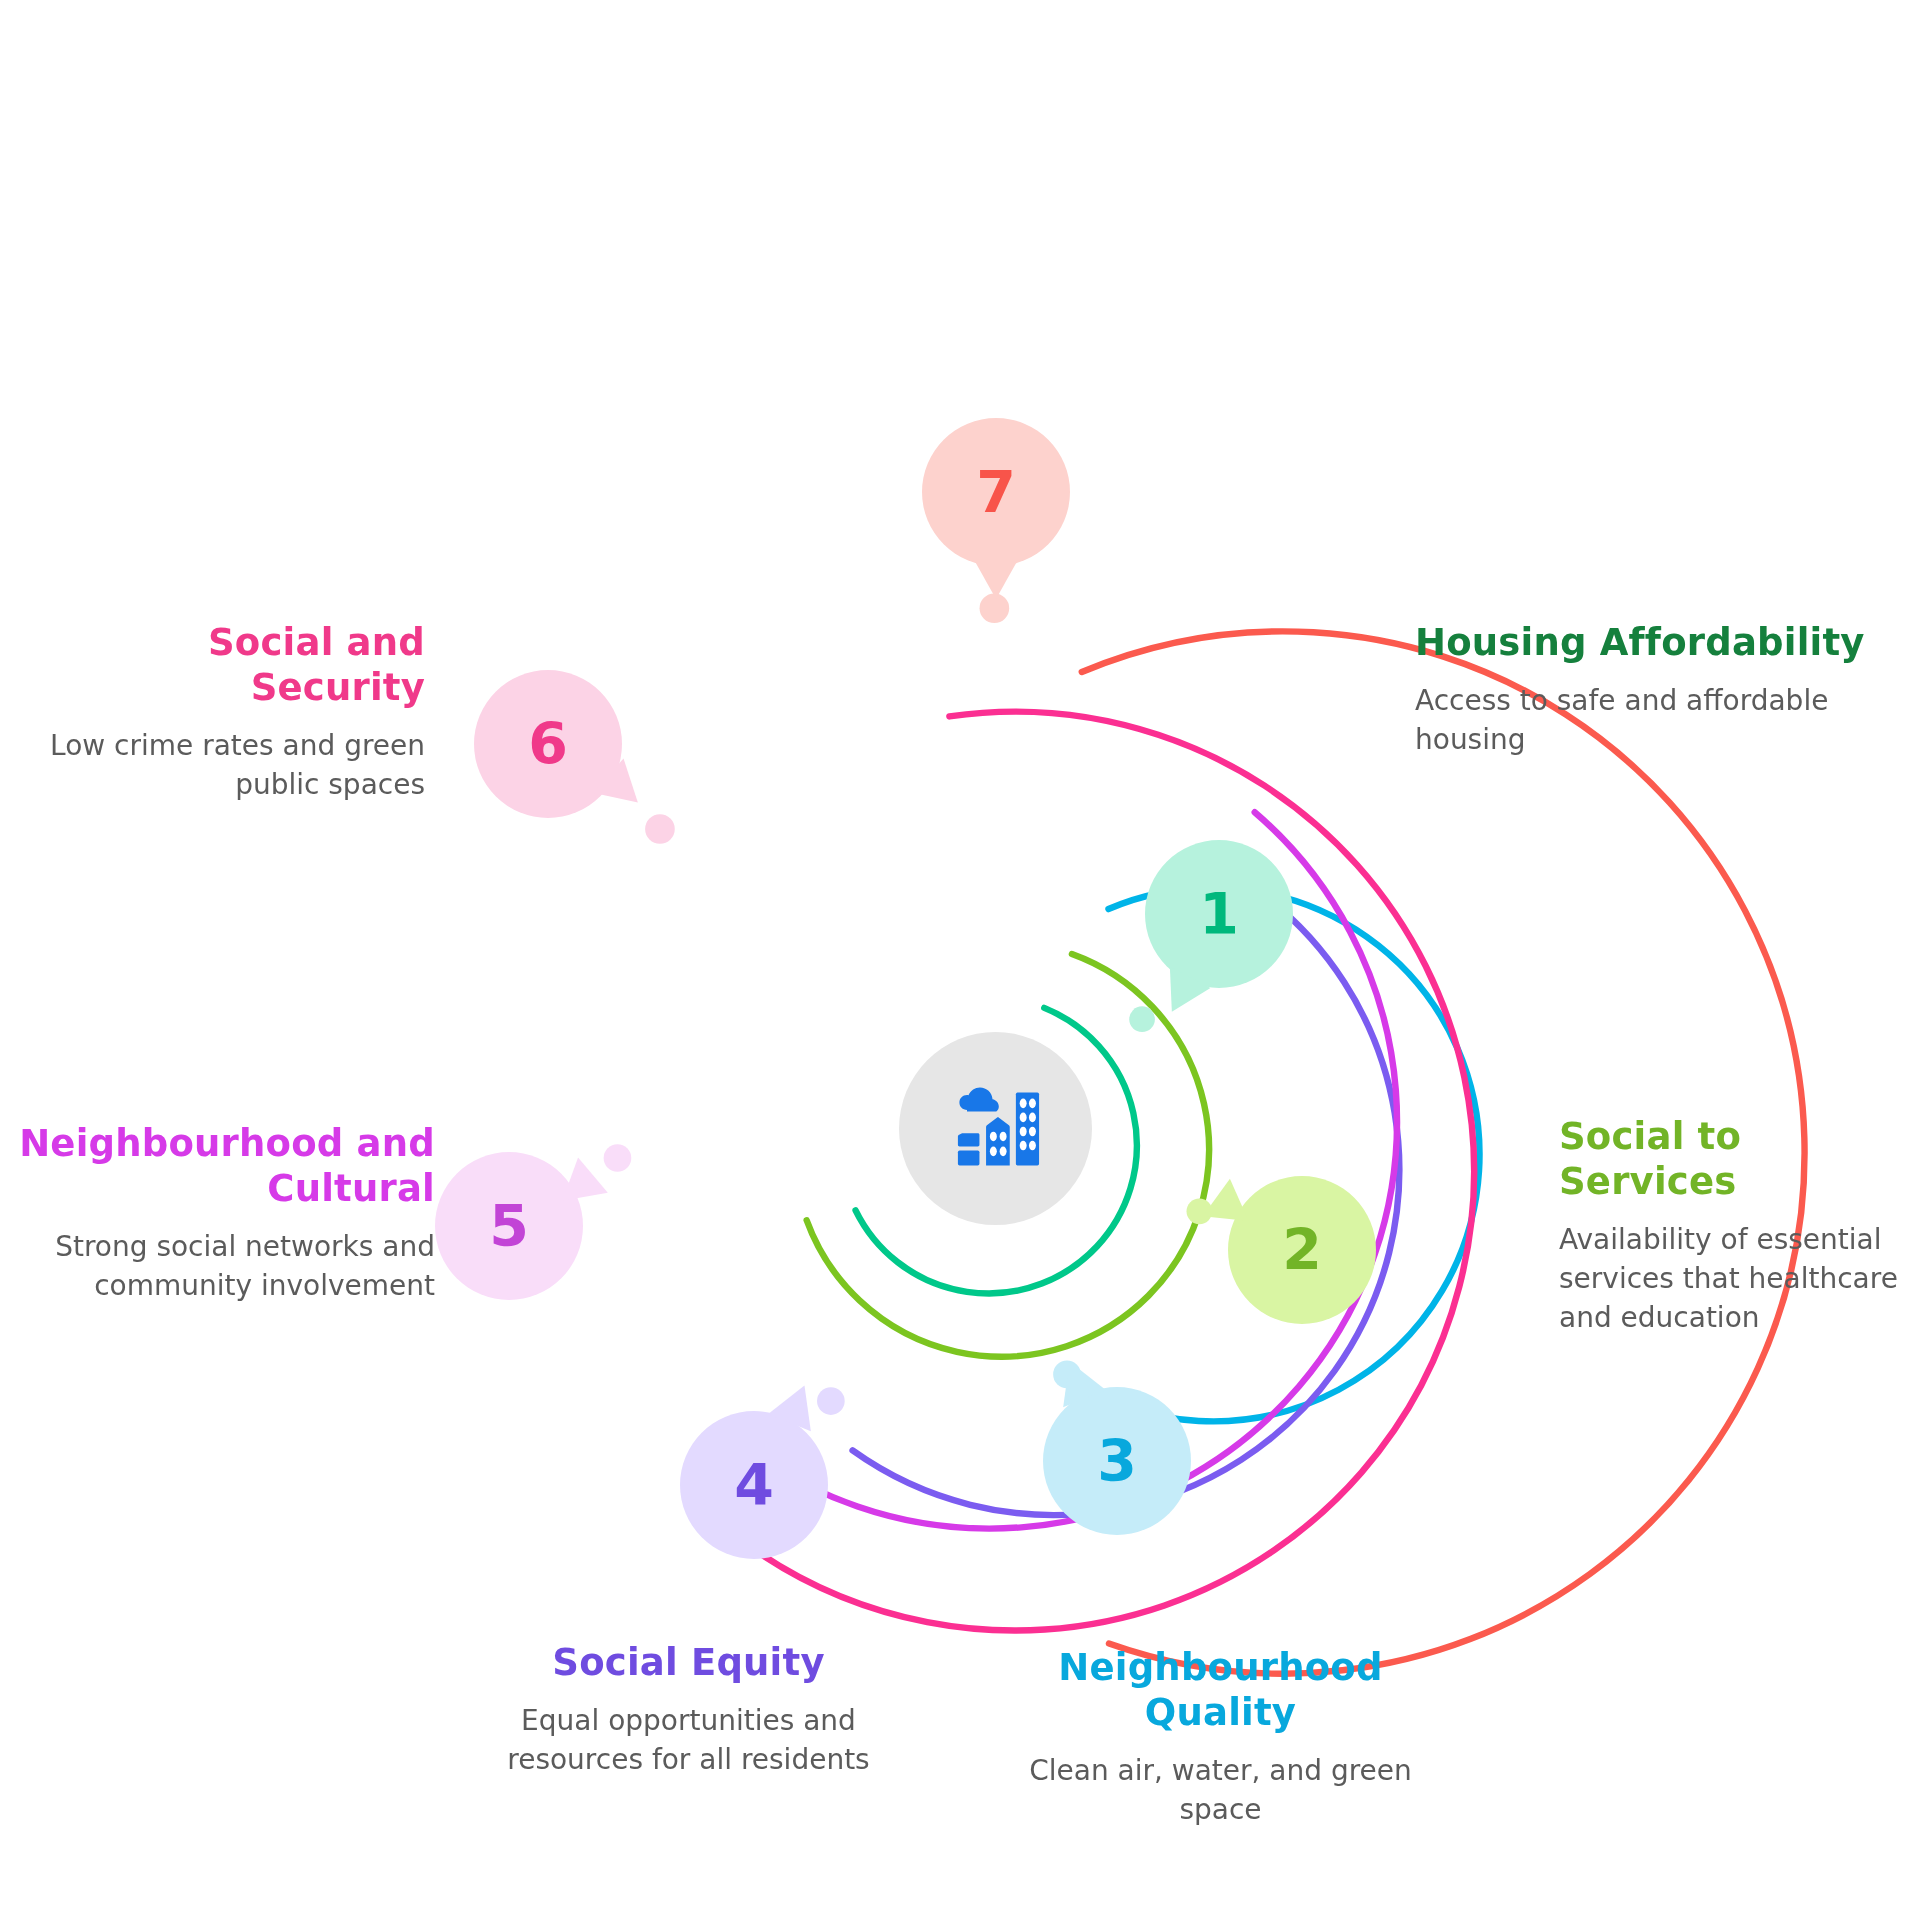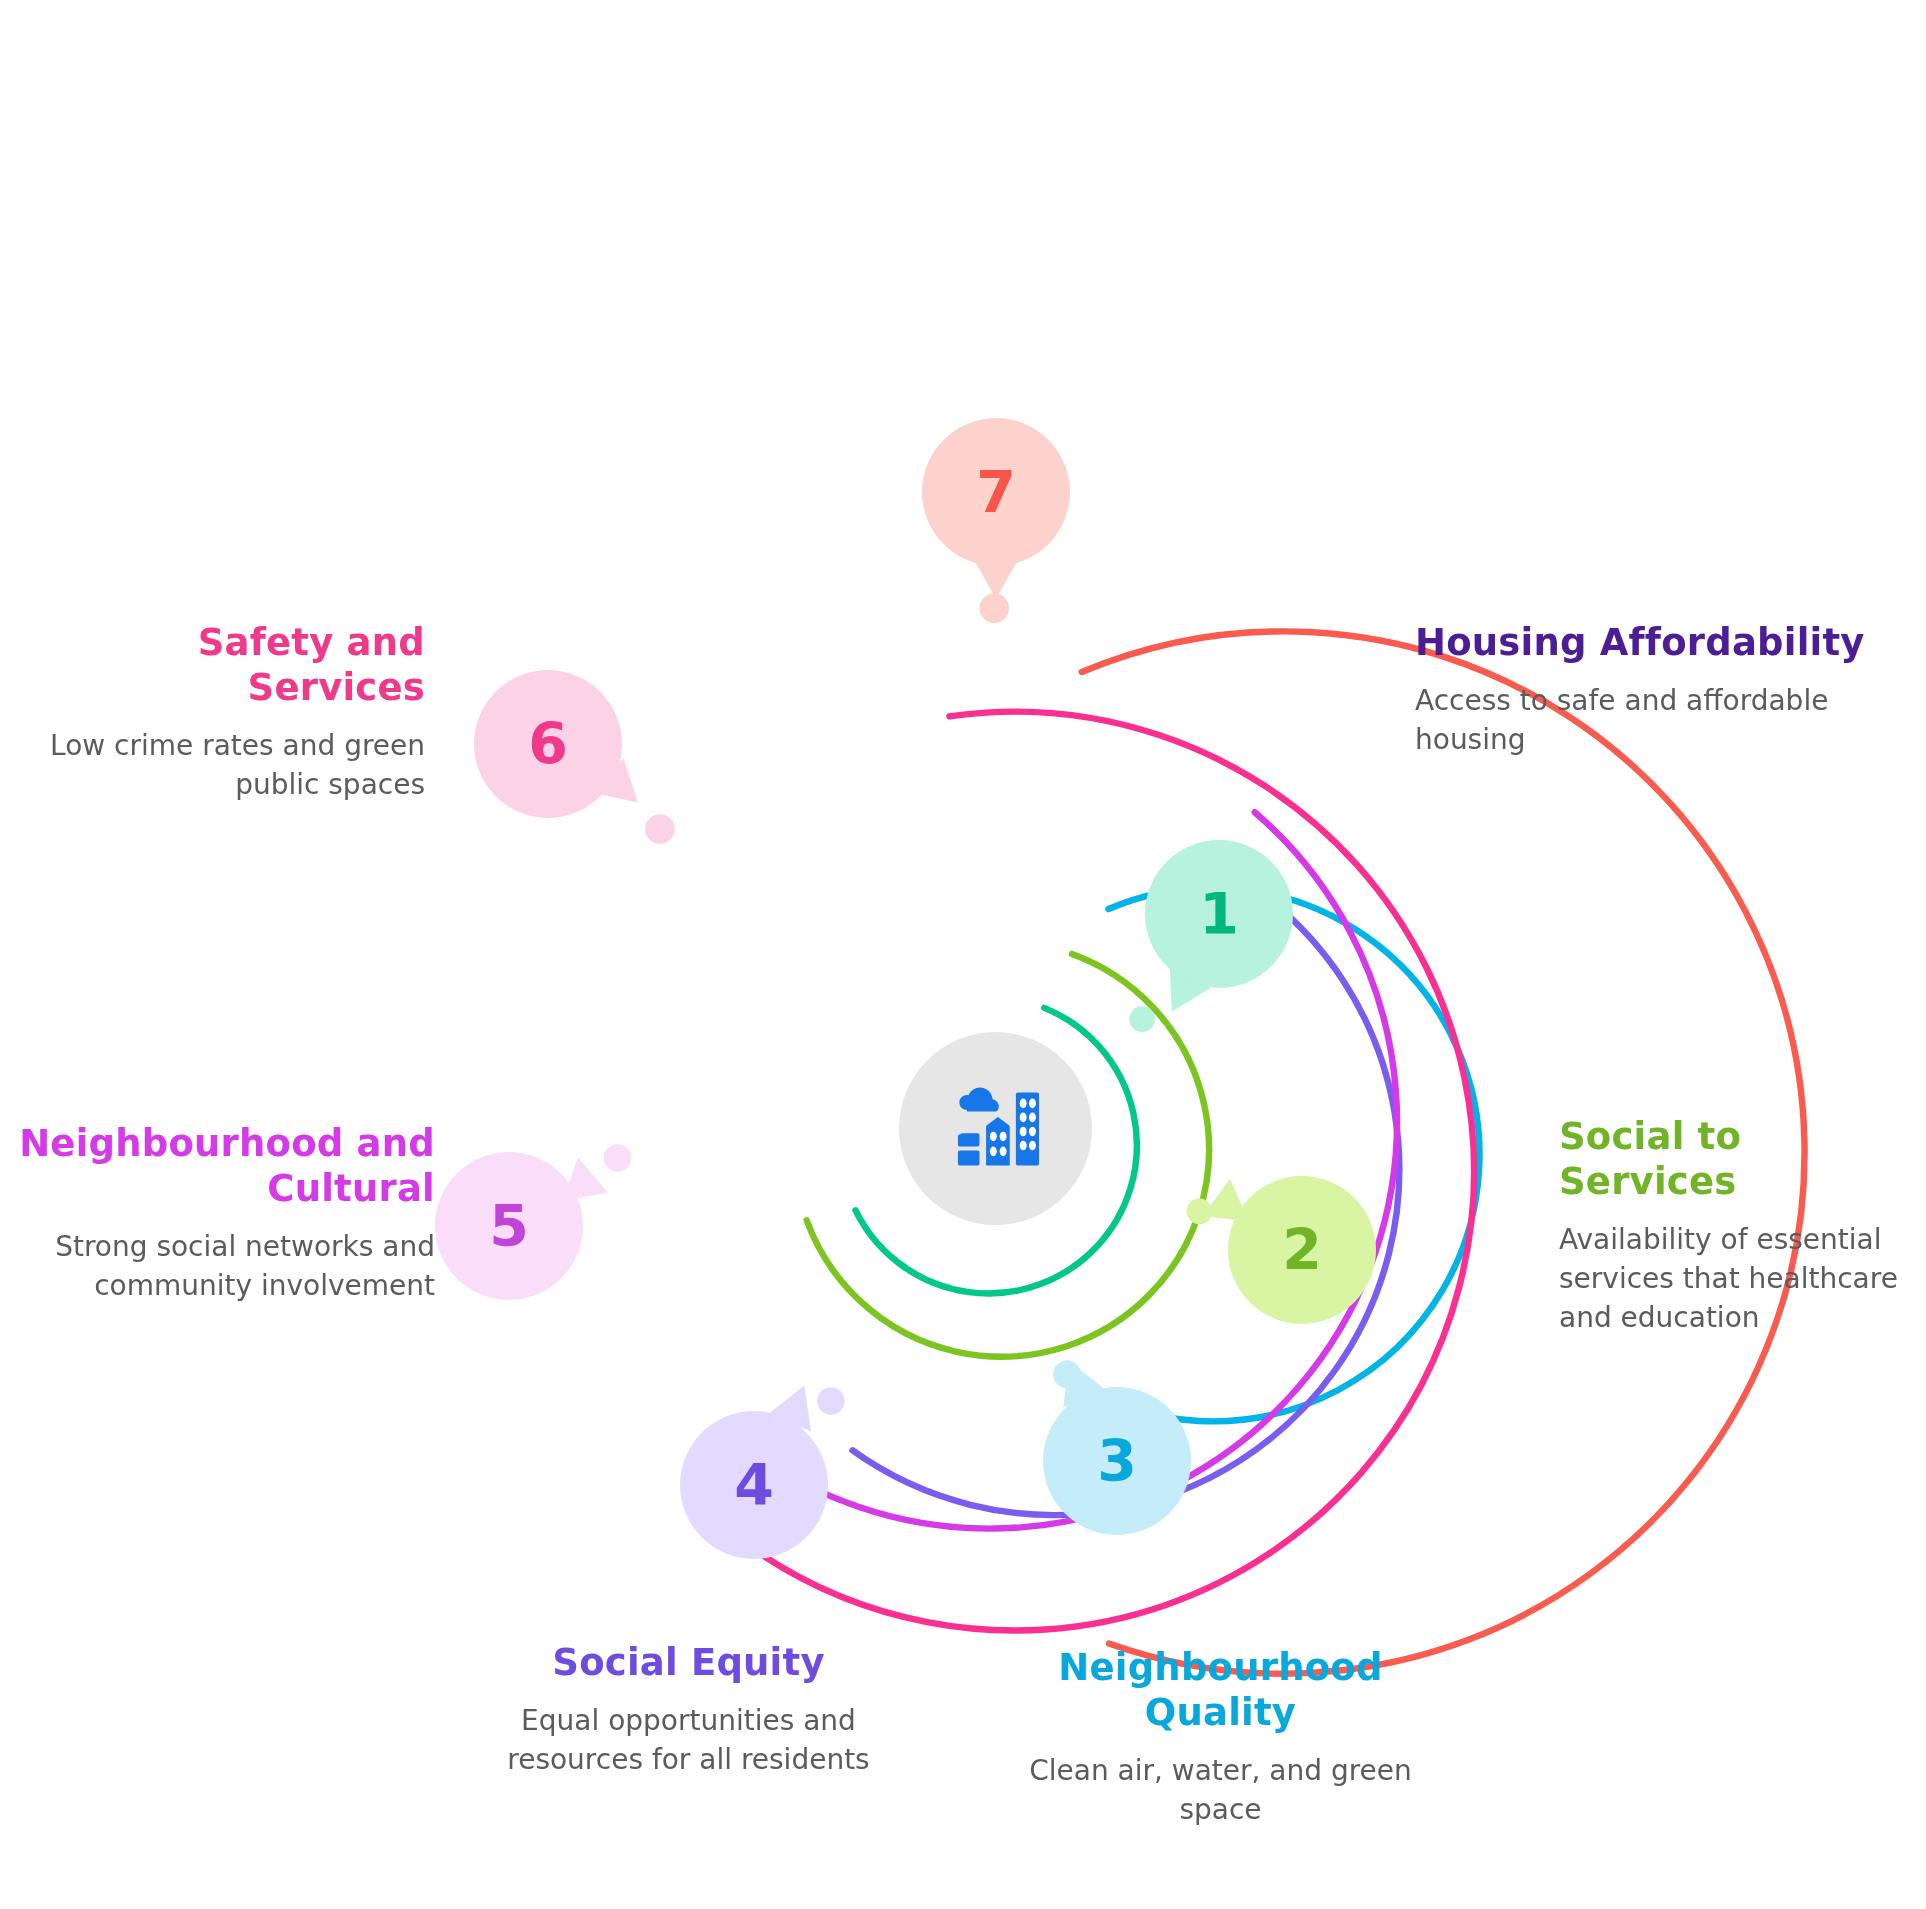--- a/index.html
+++ b/index.html
@@ -213,21 +213,21 @@
     <span class="tail"></span>
     <span class="num">6</span>
   </div>
   <div class="bubble" id="bub7">
     <span class="tail"></span>
     <span class="num">7</span>
   </div>
 
 
   <div class="block b-housing">
-    <h2 class="title" style="color:#4c1d95">Housing Affordability</h2>
+    <h2 class="title" style="color:#15803d">Housing Affordability</h2>
     <p class="desc">Access to safe and affordable housing</p>
   </div>
 
   <div class="block b-services">
     <h2 class="title" style="color:#72b427">Social to Services</h2>
     <p class="desc">Availability of essential services that healthcare and education</p>
   </div>
 
   <div class="block b-environ">
     <h2 class="title" style="color:#08a8dd">Neighbourhood Quality</h2>
@@ -238,18 +238,18 @@
     <h2 class="title" style="color:#6f4ce0">Social Equity</h2>
     <p class="desc">Equal opportunities and resources for all residents</p>
   </div>
 
   <div class="block b-neigh">
     <h2 class="title" style="color:#d63ae8">Neighbourhood and Cultural</h2>
     <p class="desc">Strong social networks and community involvement</p>
   </div>
 
   <div class="block b-safety">
-    <h2 class="title" style="color:#f0398a">Safety and Services</h2>
+    <h2 class="title" style="color:#f0398a">Social and Security</h2>
     <p class="desc">Low crime rates and green public spaces</p>
   </div>
 
 </div>
 
 
 </body></html>

